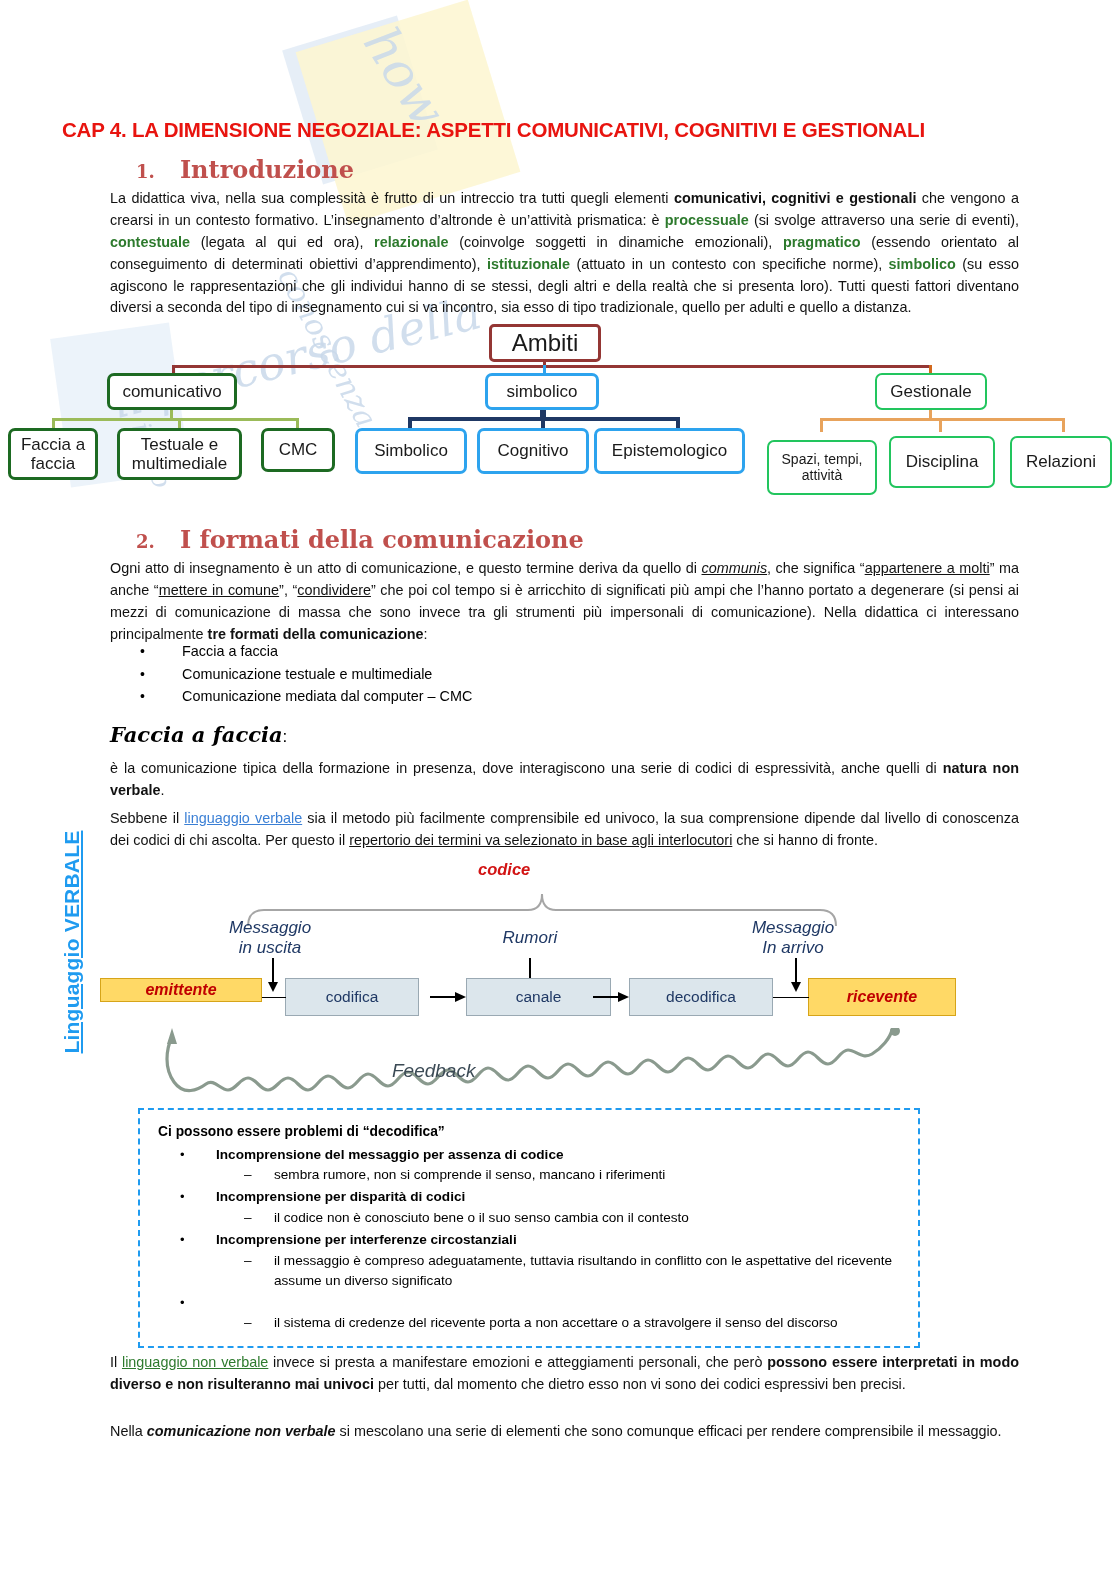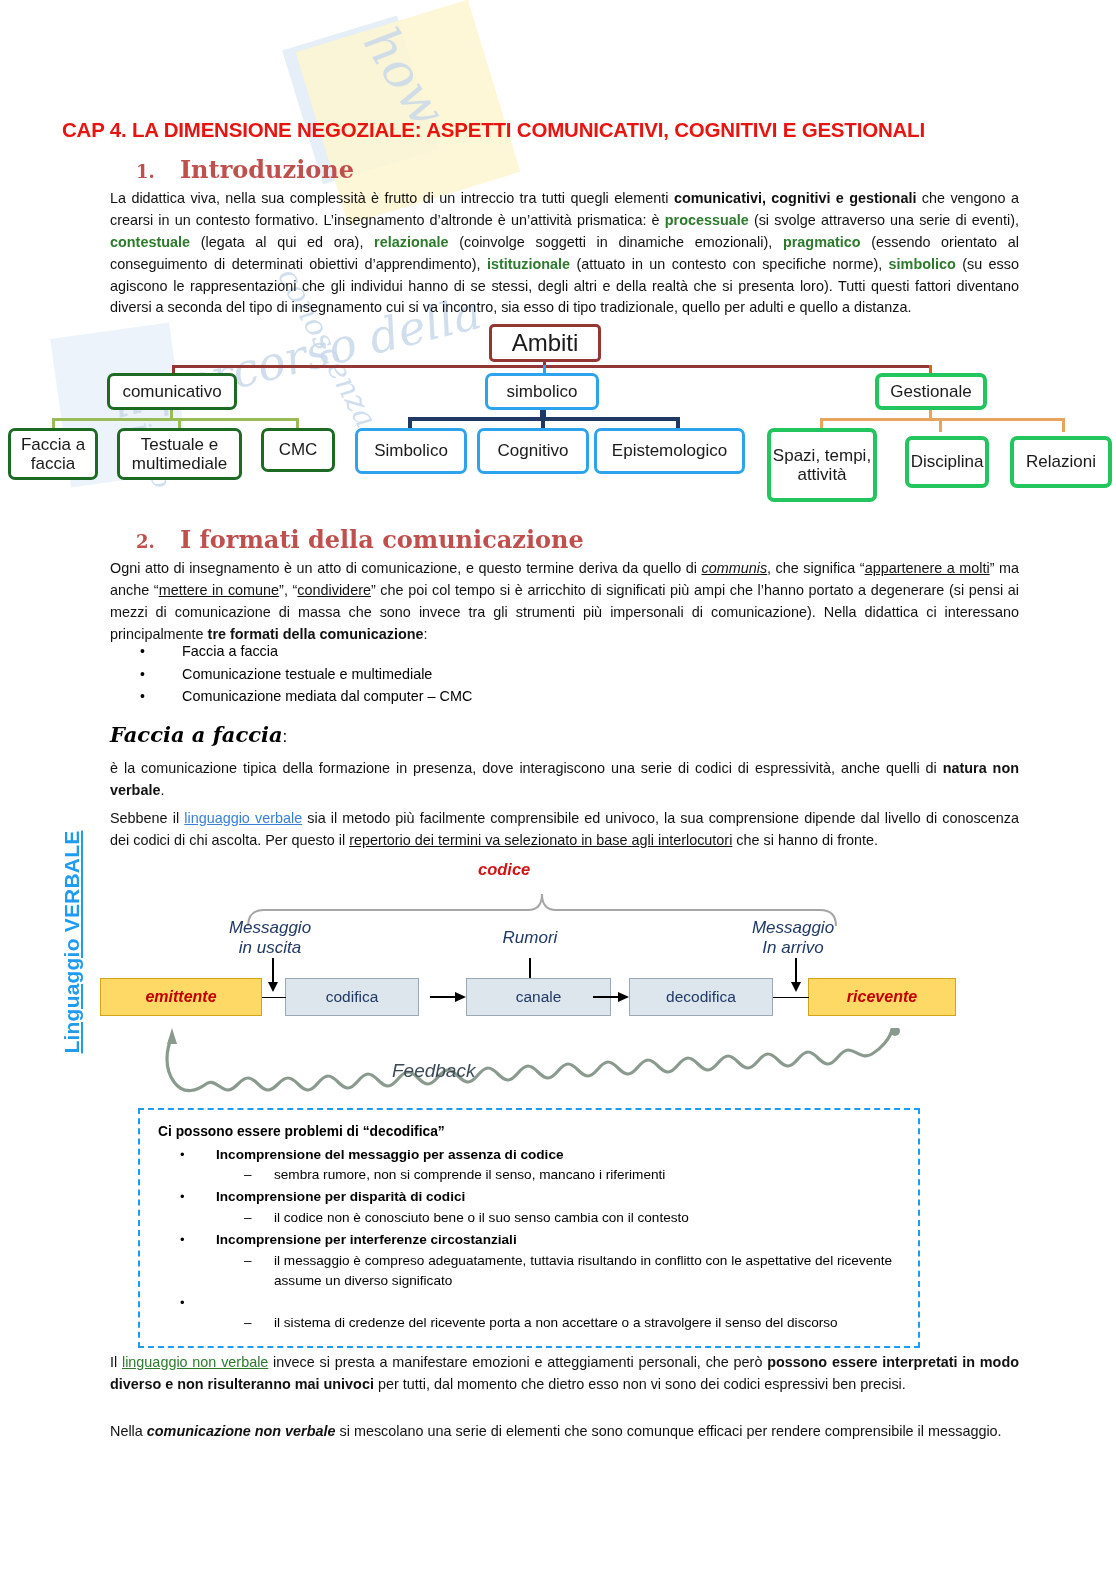--- a/index.html
+++ b/index.html
@@ -157,21 +157,21 @@
     align-items: center;
     justify-content: center;
     text-align: center;
     font-size: 17px;
     line-height: 1.12;
     color: #1a1a1a;
   }
   .dbox.maroon { border: 3px solid #943634; font-size: 24px; border-radius: 5px; }
   .dbox.green  { border: 3px solid #1d6a22; }
   .dbox.blue   { border: 3px solid #2da3ee; }
-  .dbox.orange { border: 4px solid #22c55e; }
+  .dbox.orange { border: 2px solid #22c55e; }
   .dline { position: absolute; }
 
   
   .diagram2 { position: absolute; left: 0; top: 860px; width: 1116px; height: 250px; z-index: 2; }
   .fbox {
     position: absolute;
     box-sizing: border-box;
     display: flex;
     align-items: center;
     justify-content: center;
@@ -287,22 +287,22 @@
       <div class="dbox blue" style="left:355px; top:110px; width:112px; height:46px;">Simbolico</div>
       <div class="dbox blue" style="left:477px; top:110px; width:112px; height:46px;">Cognitivo</div>
       <div class="dbox blue" style="left:594px; top:110px; width:151px; height:46px;">Epistemologico</div>
 
       <div class="dline" style="left:820px; top:100px; width:245px; height:3px; background:#e8a35c;"></div>
       <div class="dline" style="left:929px; top:92px; width:3px; height:9px; background:#e8a35c;"></div>
       <div class="dline" style="left:820px; top:100px; width:3px; height:14px; background:#e8a35c;"></div>
       <div class="dline" style="left:939px; top:100px; width:3px; height:14px; background:#e8a35c;"></div>
       <div class="dline" style="left:1062px; top:100px; width:3px; height:14px; background:#e8a35c;"></div>
 
-      <div class="dbox orange" style="left:767px; top:110px; width:110px; height:74px; font-size:17px;">Spazi, tempi, attività</div>
-      <div class="dbox orange" style="left:889px; top:118px; width:84px; height:52px;margin-left:16px;">Disciplina</div>
+      <div class="dbox orange" style="left:767px; top:122px; width:110px; height:55px; font-size:14px;">Spazi, tempi, attività</div>
+      <div class="dbox orange" style="left:889px; top:118px; width:106px; height:52px;">Disciplina</div>
       <div class="dbox orange" style="left:1010px; top:118px; width:102px; height:52px;">Relazioni</div>
     </div>
 
     <div class="h2" id="sec2">
       <span class="h2-num">2.</span>
       &nbsp;&nbsp;<span>I formati della comunicazione</span>
     </div>
 
     <div class="para" style="top:558px;">
       <span>Ogni atto di insegnamento è un atto di comunicazione, e questo termine deriva da quello di </span><span class="ul it">communis</span><span>, che significa “</span><span class="ul">appartenere a molti</span><span>” ma anche “</span><span class="ul">mettere in comune</span><span>”, “</span><span class="ul">condividere</span><span>” che poi col tempo si è arricchito di significati più ampi che l’hanno portato a degenerare (si pensi ai mezzi di comunicazione di massa che sono invece tra gli strumenti più impersonali di comunicazione). Nella didattica ci interessano principalmente </span><span class="b">tre formati della comunicazione</span><span>:</span>
@@ -361,21 +361,21 @@
       </svg>
       <svg style="position:absolute; left:522px; top:98px;" width="16" height="36">
         <line x1="8" y1="0" x2="8" y2="26" stroke="#000" stroke-width="2"></line>
         <polygon points="3,24 13,24 8,34" fill="#000"></polygon>
       </svg>
       <svg style="position:absolute; left:788px; top:98px;" width="16" height="36">
         <line x1="8" y1="0" x2="8" y2="26" stroke="#000" stroke-width="2"></line>
         <polygon points="3,24 13,24 8,34" fill="#000"></polygon>
       </svg>
 
-      <div class="fbox gold" style="left:100px; top:118px; width:162px; height:38px;">emittente</div>
+      <div class="fbox gold" style="left:100px; top:118px; width:162px; height:24px;">emittente</div>
       <div class="fbox grey" style="left:285px; top:118px; width:134px; height:38px;">codifica</div>
       <div class="fbox grey" style="left:466px; top:118px; width:145px; height:38px;">canale</div>
       <div class="fbox grey" style="left:629px; top:118px; width:144px; height:38px;">decodifica</div>
       <div class="fbox gold" style="left:808px; top:118px; width:148px; height:38px;">ricevente</div>
 
       <div class="dline" style="left:262px; top:137px; width:24px; height:1px; background:#000;"></div>
 
       <svg style="position:absolute; left:430px; top:129px;" width="38" height="16">
         <line x1="0" y1="8" x2="27" y2="8" stroke="#000" stroke-width="2"></line>
         <polygon points="25,3 25,13 36,8" fill="#000"></polygon>

